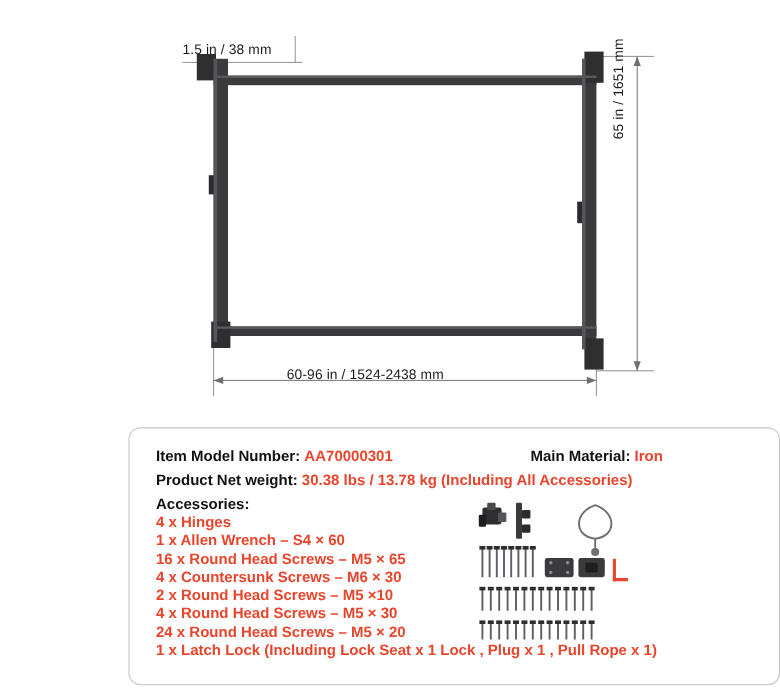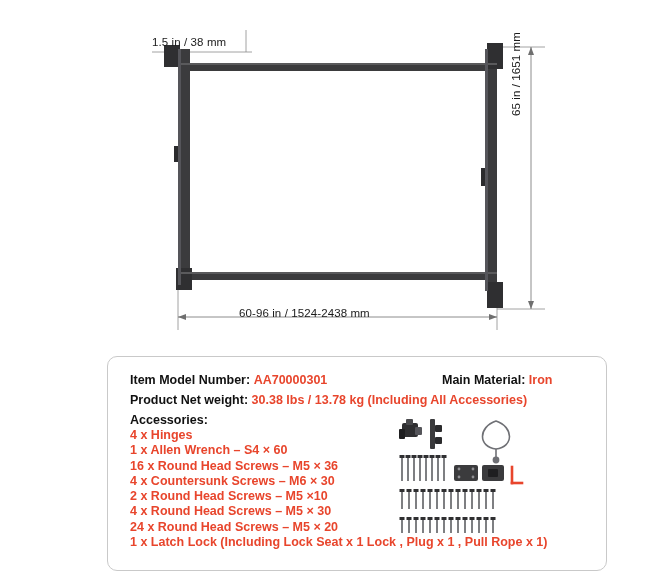--- a/index.html
+++ b/index.html
@@ -47,21 +47,21 @@
     transform: rotate(-90deg);
     transform-origin: left top;
     white-space: nowrap;
   }
 
   
   #spec-panel {
     position: absolute;
     left: 107px;
     top: 356px;
-    width: 500px;
+    width: 543px;
     height: 215px;
     border: 1px solid #c9c9c9;
     border-radius: 10px;
     background: #ffffff;
     box-sizing: border-box;
     text-decoration: underline;
   }
 
   .row {
     position: absolute;
@@ -203,21 +203,21 @@
     <span class="val">30.38 lbs / 13.78 kg (Including All Accessories)</span>
   </div>
 
   <div class="row" id="row-acc-title">
     <span class="lbl">Accessories:</span>
   </div>
 
   <div id="acc-list">
     <div class="acc-item">4 x Hinges</div>
     <div class="acc-item">1 x Allen Wrench – S4 × 60</div>
-    <div class="acc-item">16 x Round Head Screws – M5 × 36</div>
+    <div class="acc-item">16 x Round Head Screws – M5 × 65</div>
     <div class="acc-item">4 x Countersunk Screws – M6 × 30</div>
     <div class="acc-item">2 x Round Head Screws – M5 ×10</div>
     <div class="acc-item">4 x Round Head Screws – M5 × 30</div>
     <div class="acc-item">24 x Round Head Screws – M5 × 20</div>
     <div class="acc-item">1 x Latch Lock (Including Lock Seat x 1 Lock , Plug x 1 , Pull Rope x 1)</div>
   </div>
 
   <svg id="acc-art" viewBox="0 0 195 148">
 
     <g>

